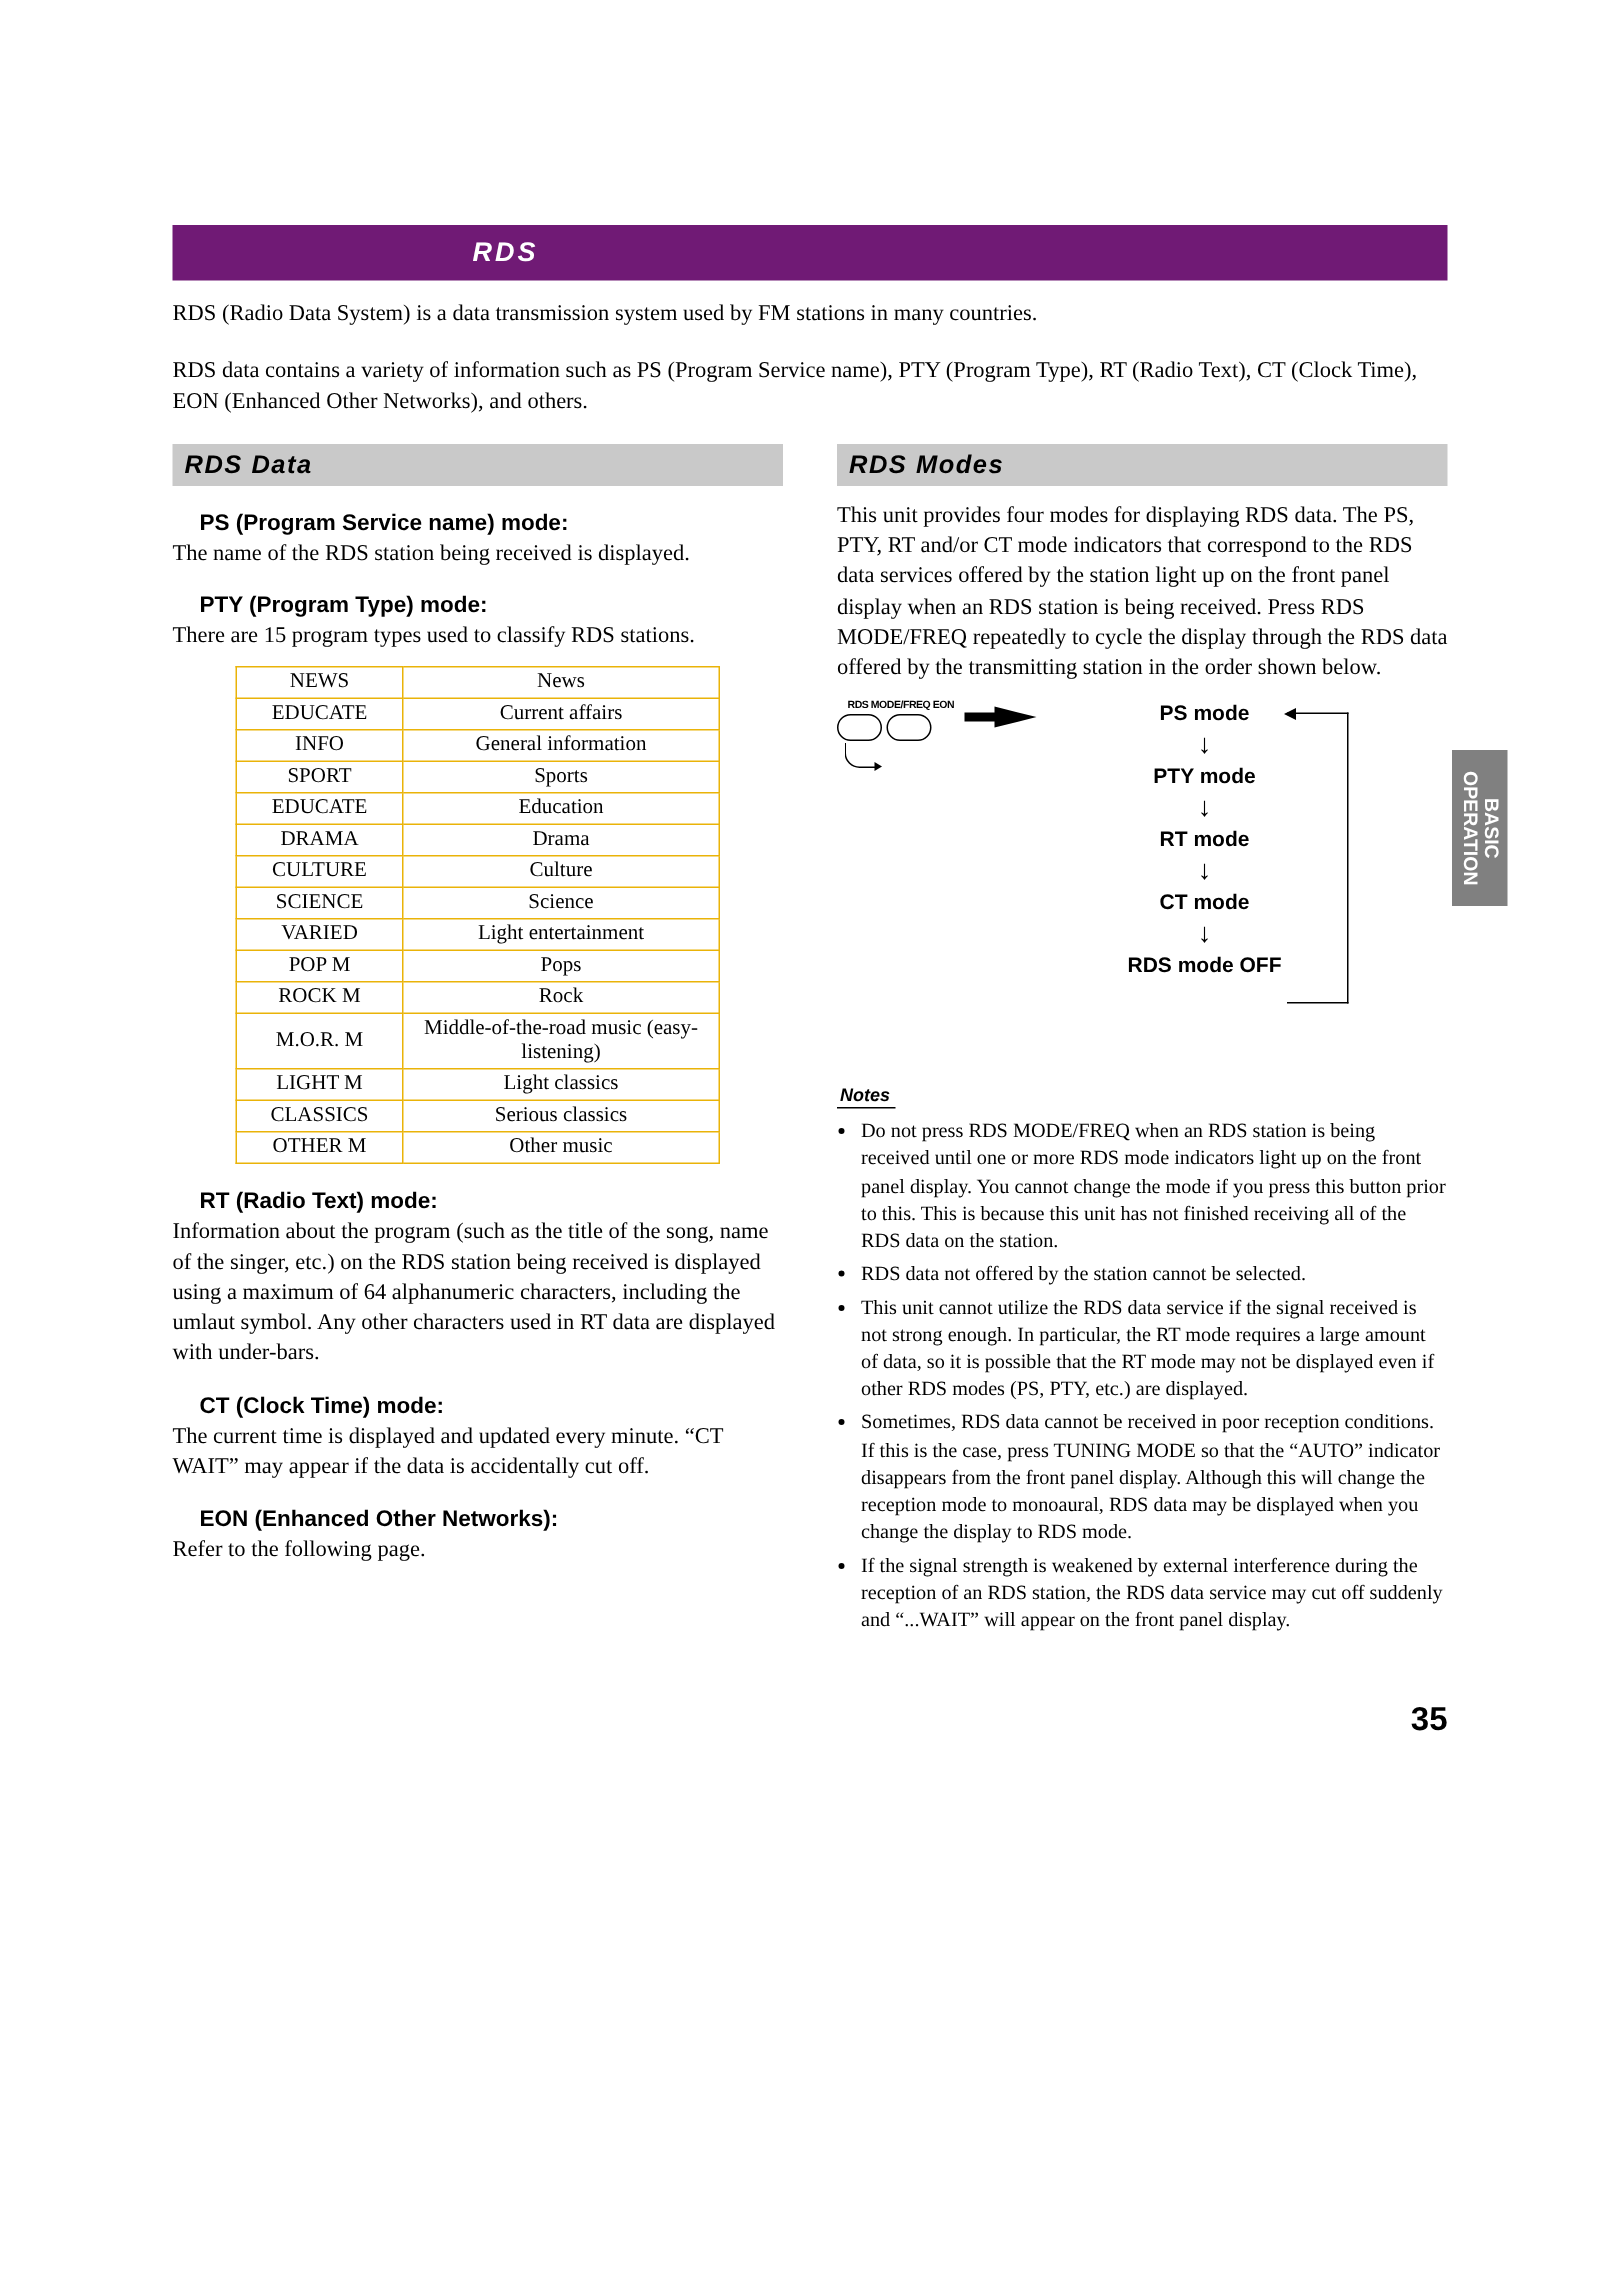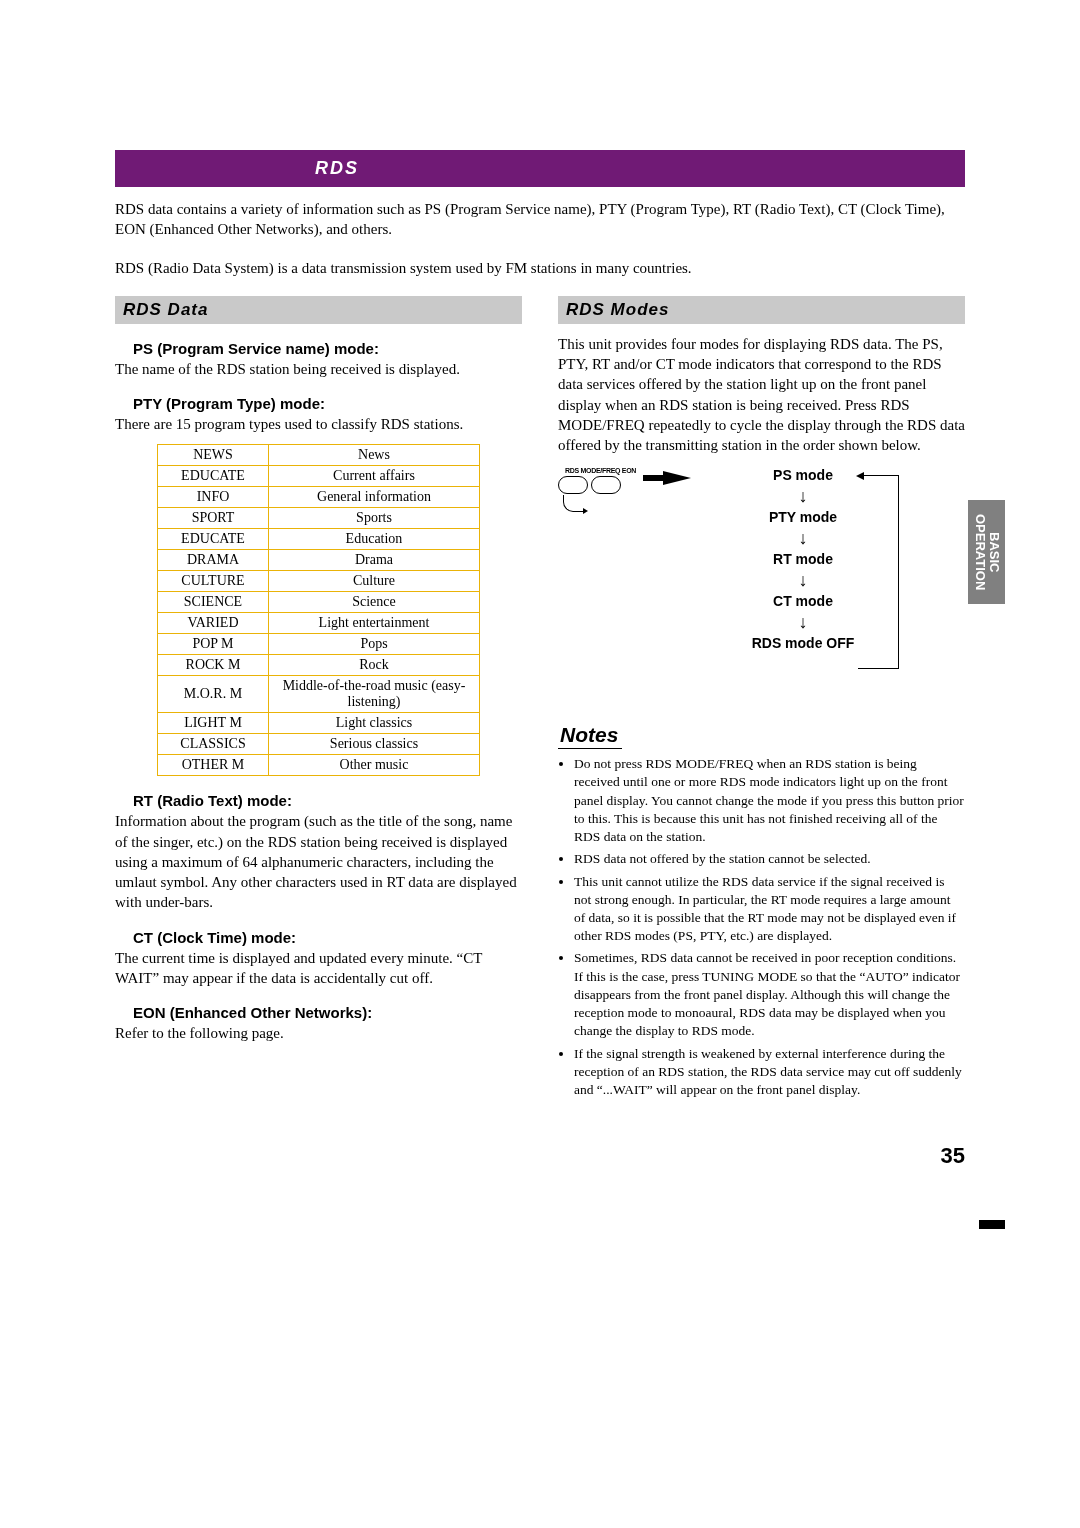--- a/index.html
+++ b/index.html
@@ -82,21 +82,21 @@
   table.pty td:first-child {
     width: 90px;
   }
   table.pty td:last-child {
     width: 190px;
   }
   .notes-label {
     font-family: Arial, Helvetica, sans-serif;
     font-style: italic;
     font-weight: bold;
-    font-size: 21px;
+    font-size: 12px;
     border-bottom: 1px solid #000;
     display: inline-block;
     margin-top: 16px;
     margin-bottom: 6px;
     padding: 0 4px 1px 2px;
   }
   ul.notes {
     margin: 0;
     padding-left: 16px;
     font-size: 13.5px;
@@ -242,22 +242,22 @@
 <div class="side-tab op" style="white-space:pre;">BASIC
 OPERATION</div>
 <div class="side-tab lang">English</div>
 
 <div class="page">
 
   <div class="blackbar">
     <span class="blackbar-text">RDS</span>
   </div>
 
+  <div class="intro">RDS (Radio Data System) is a data transmission system used by FM stations in many countries.</div>
   <div class="intro">RDS data contains a variety of information such as PS (Program Service name), PTY (Program Type), RT (Radio Text), CT (Clock Time), EON (Enhanced Other Networks), and others.</div>
-  <div class="intro">RDS (Radio Data System) is a data transmission system used by FM stations in many countries.</div>
 
   <div class="columns">
 
     <div class="col">
       <div class="section-header">RDS Data</div>
 
       <div class="sub-head">PS (Program Service name) mode:</div>
       <div class="sub-body">The name of the RDS station being received is displayed.</div>
 
       <div class="sub-head">PTY (Program Type) mode:</div>

